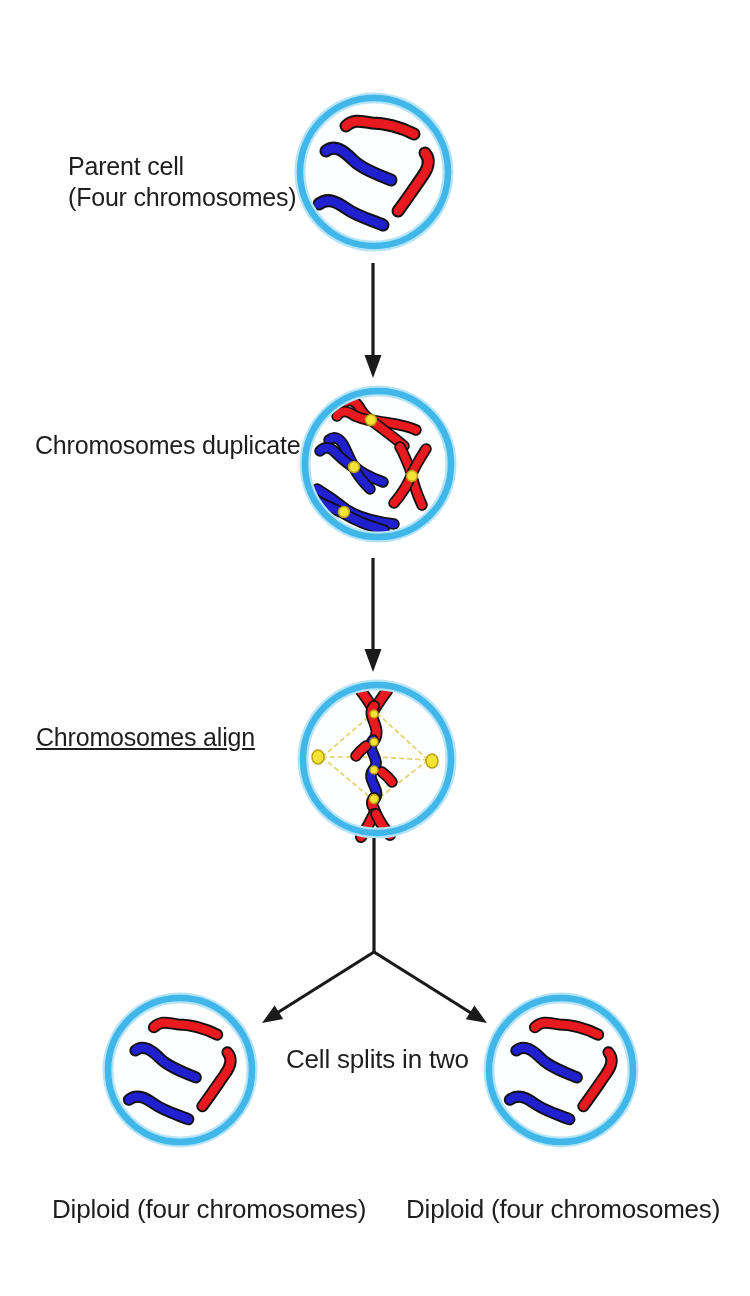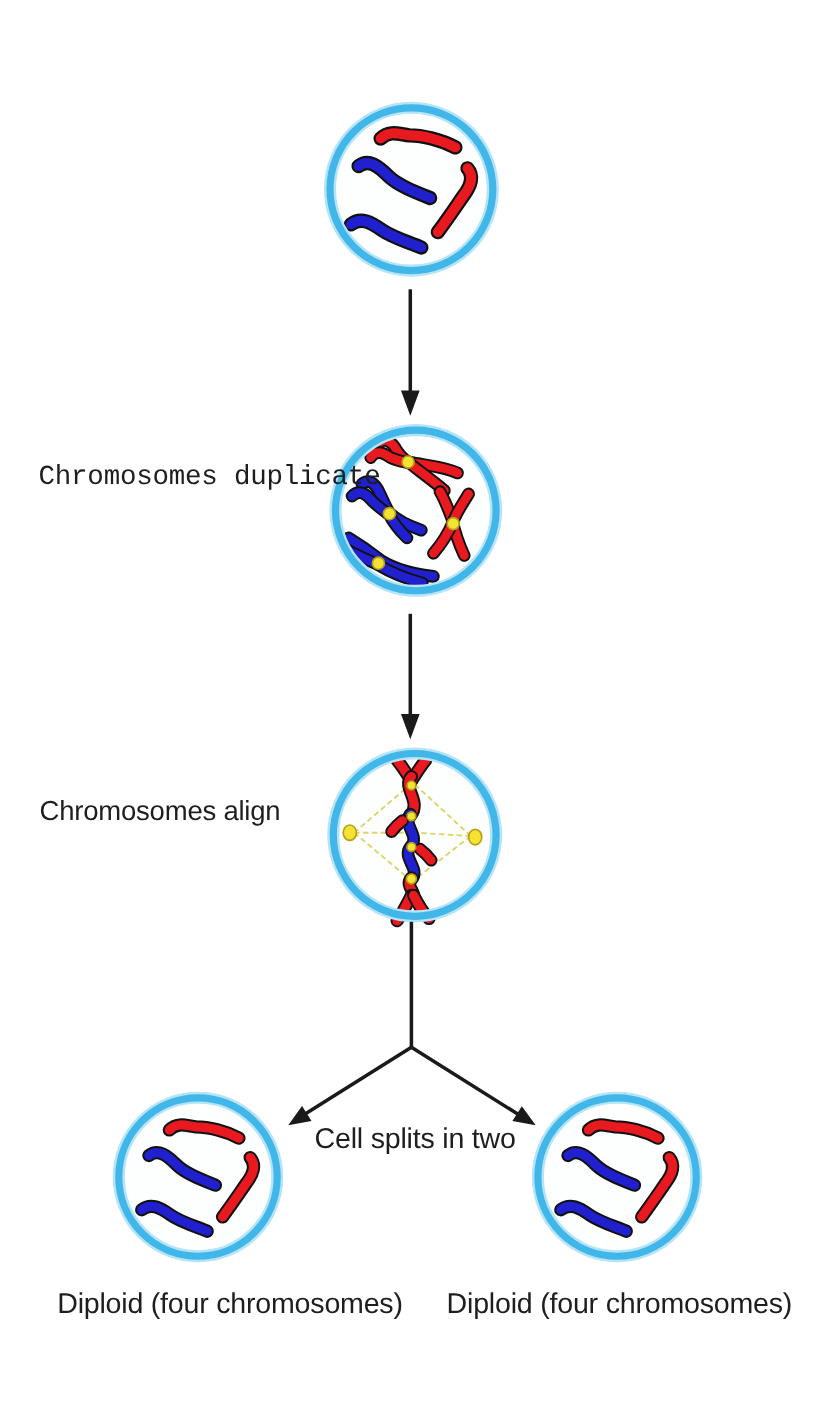--- a/index.html
+++ b/index.html
@@ -11,21 +11,21 @@
     overflow:hidden;
   }
   .lbl{
     position:absolute;
     color:var(--text,#1e1e1e);
     font-size:25px;
     line-height:31px;
     letter-spacing:-0.2px;
     white-space:nowrap;
   }
-  .lbl.big{font-size:26px;}
+  .lbl.big{font-size:26px;margin-top:24px;}
   svg{position:absolute;left:0;top:0;}
   .cellfill{fill:#fdfefe;stroke:none;}
   .memglow{fill:none;stroke:var(--membrane-light,#b5e4f7);stroke-width:11;}
   .mem{fill:none;stroke:var(--membrane,#41b6e9);stroke-width:6.5;}
   .under{fill:none;stroke:var(--outline,#111111);stroke-linecap:round;stroke-linejoin:round;}
   .cr{fill:none;stroke:var(--chromosome-red,#e8191f);stroke-linecap:round;stroke-linejoin:round;}
   .cb{fill:none;stroke:var(--chromosome-blue,#2020cf);stroke-linecap:round;stroke-linejoin:round;}
   .w13{stroke-width:13;} .w9{stroke-width:9;}
   .w11{stroke-width:11.5;} .w8{stroke-width:8;}
   .w12{stroke-width:12;} .w85{stroke-width:8.5;}
@@ -160,24 +160,28 @@
     </g>
 
     <g>
       <circle class="cellfill" cx="561" cy="1070" r="75"></circle>
       <use href="#chromoset" transform="translate(561,1070) scale(0.93)"></use>
       <circle class="memglow" cx="561" cy="1070" r="72"></circle>
       <circle class="mem" cx="561" cy="1070" r="72"></circle>
     </g>
   </svg>
 
+  <div class="lbl" style="left:68px;top:151px;">
+    <div>Parent cell</div>
+    <div>(Four chromosomes)</div>
+  </div>
 
-  <div class="lbl" style="left:35px;top:418px;font-family:Liberation Mono, monospace;">Chromosomes duplicate</div>
+  <div class="lbl" style="left:35px;top:430px;">Chromosomes duplicate</div>
 
-  <div class="lbl" style="left:36px;top:722px;">
+  <div class="lbl" style="left:36px;top:722px;text-decoration:underline;">
     <div>Chromosomes align</div>
   </div>
 
   <div class="lbl big" style="left:286px;top:1020px;">Cell splits in two</div>
 
   <div class="lbl big" style="left:52px;top:1170px;">Diploid (four chromosomes)</div>
 
   <div class="lbl big" style="left:406px;top:1170px;">Diploid (four chromosomes)</div>
 
 </div>

